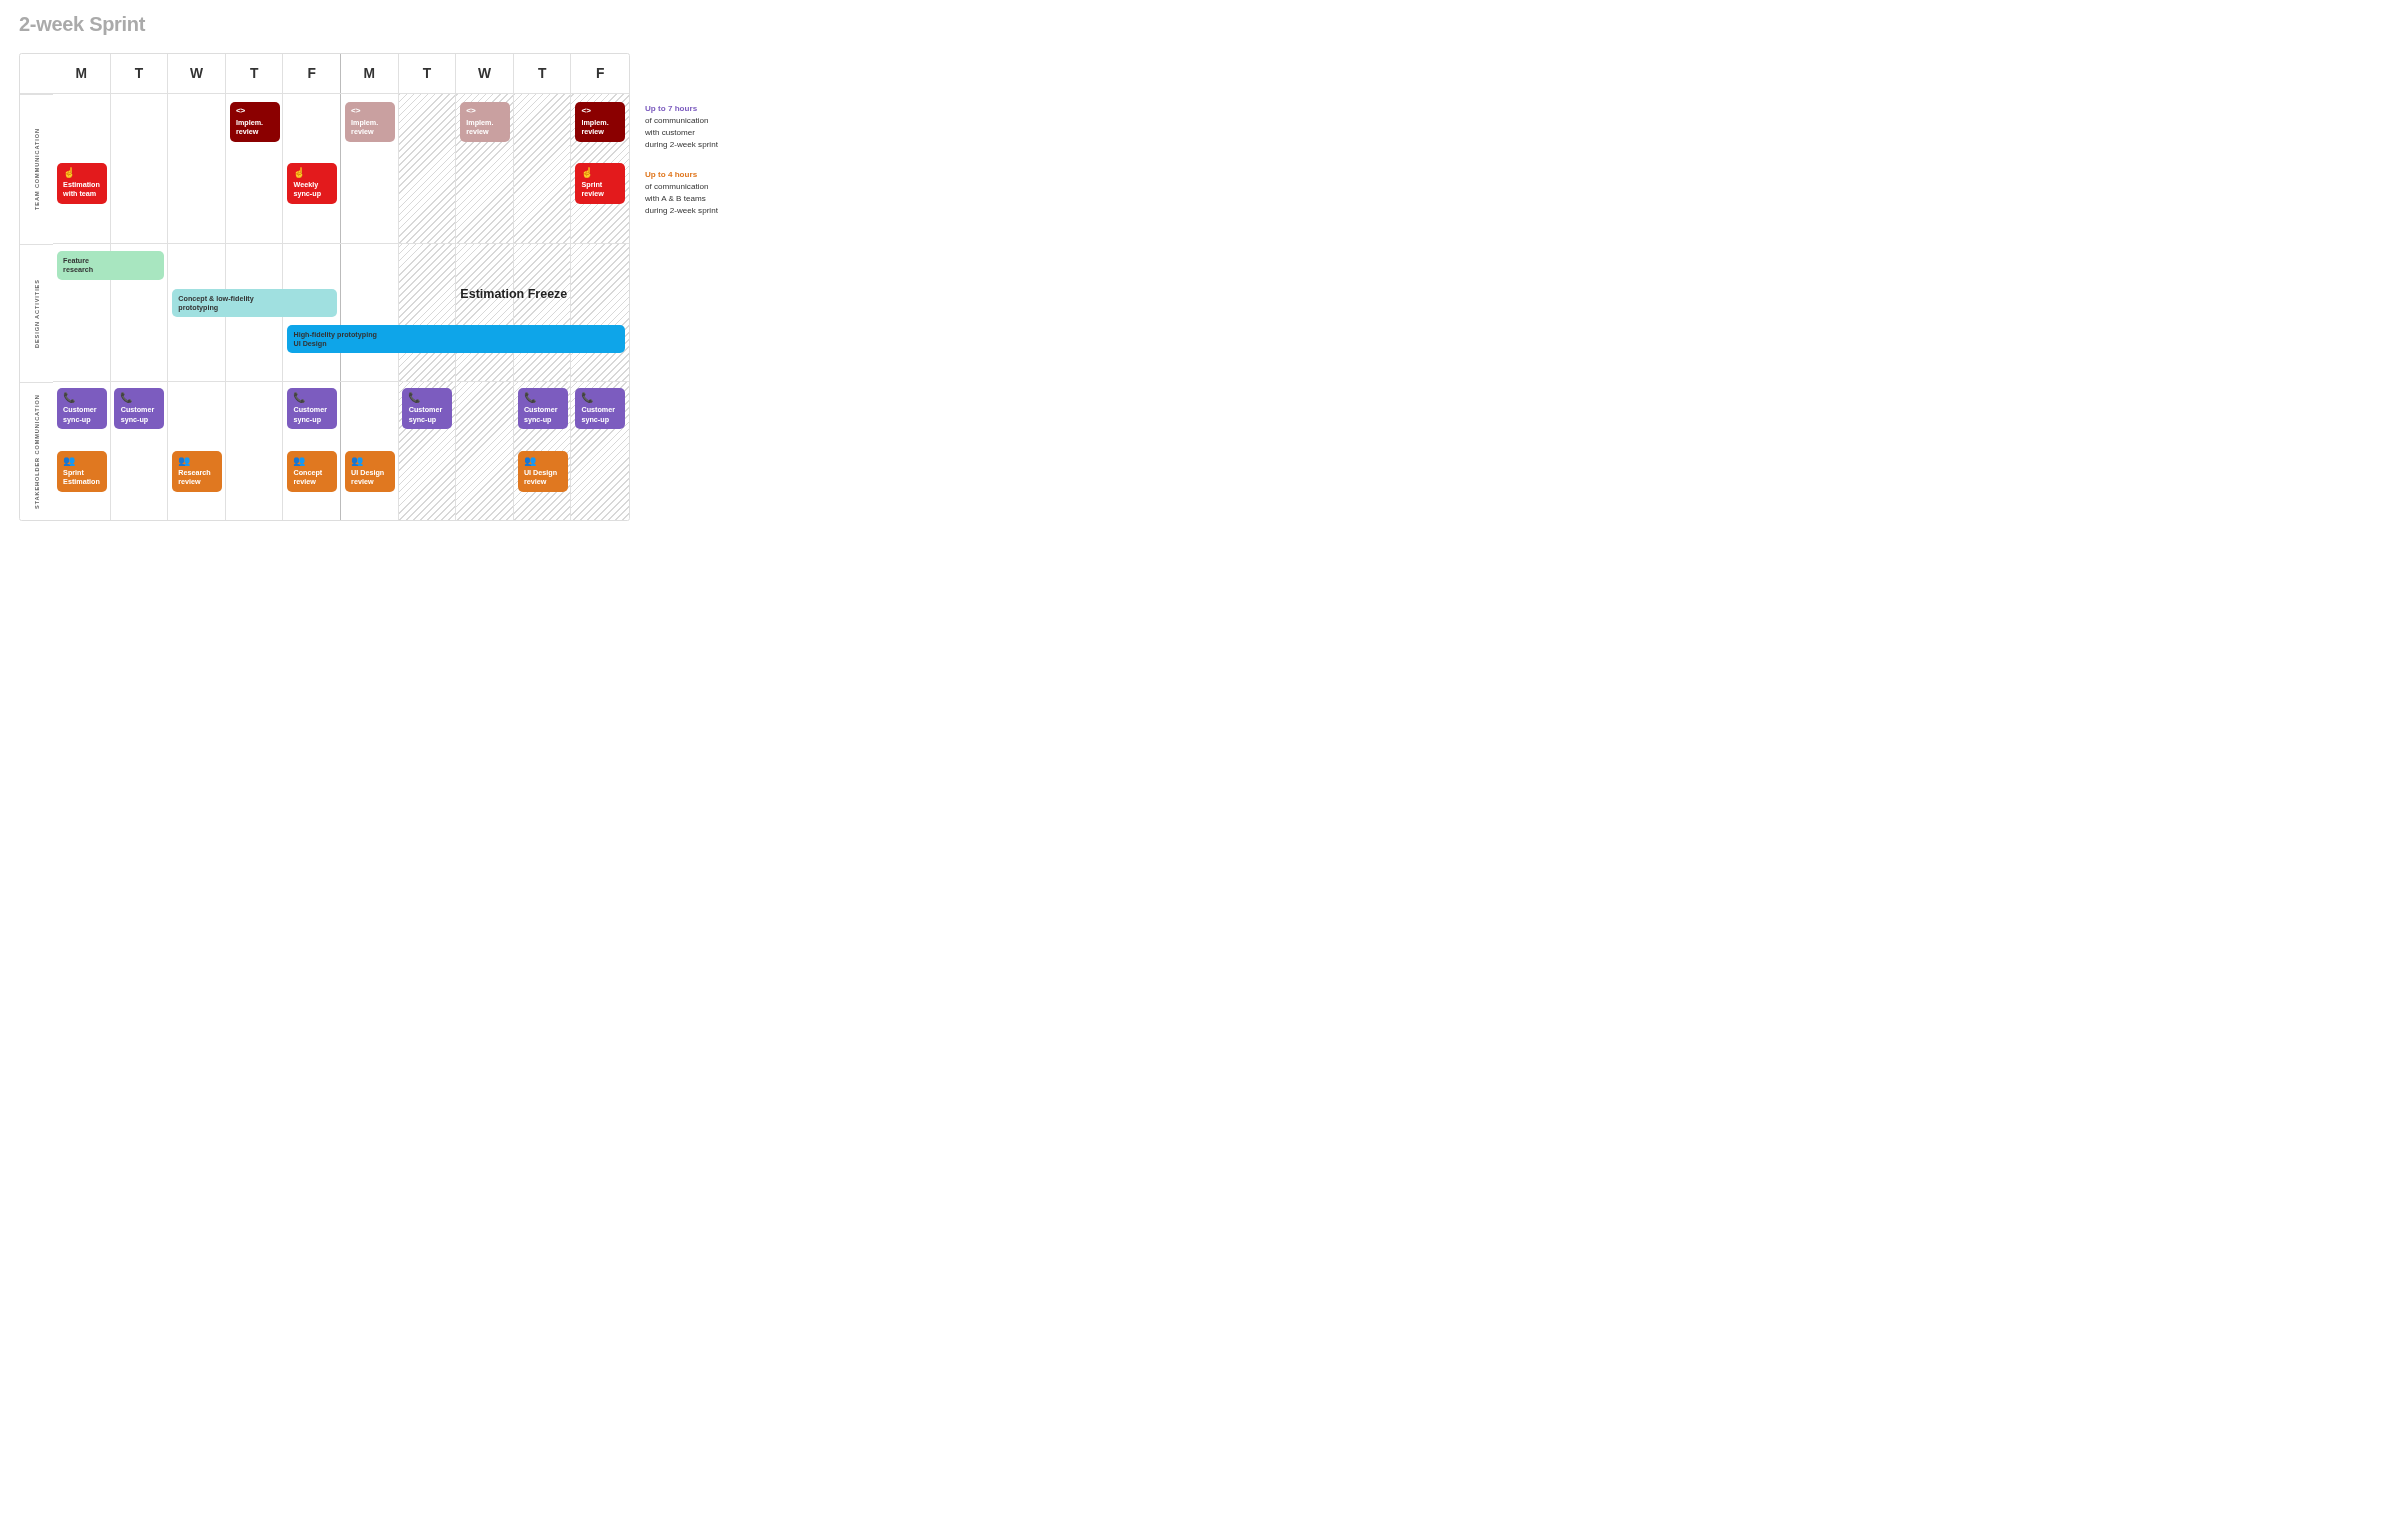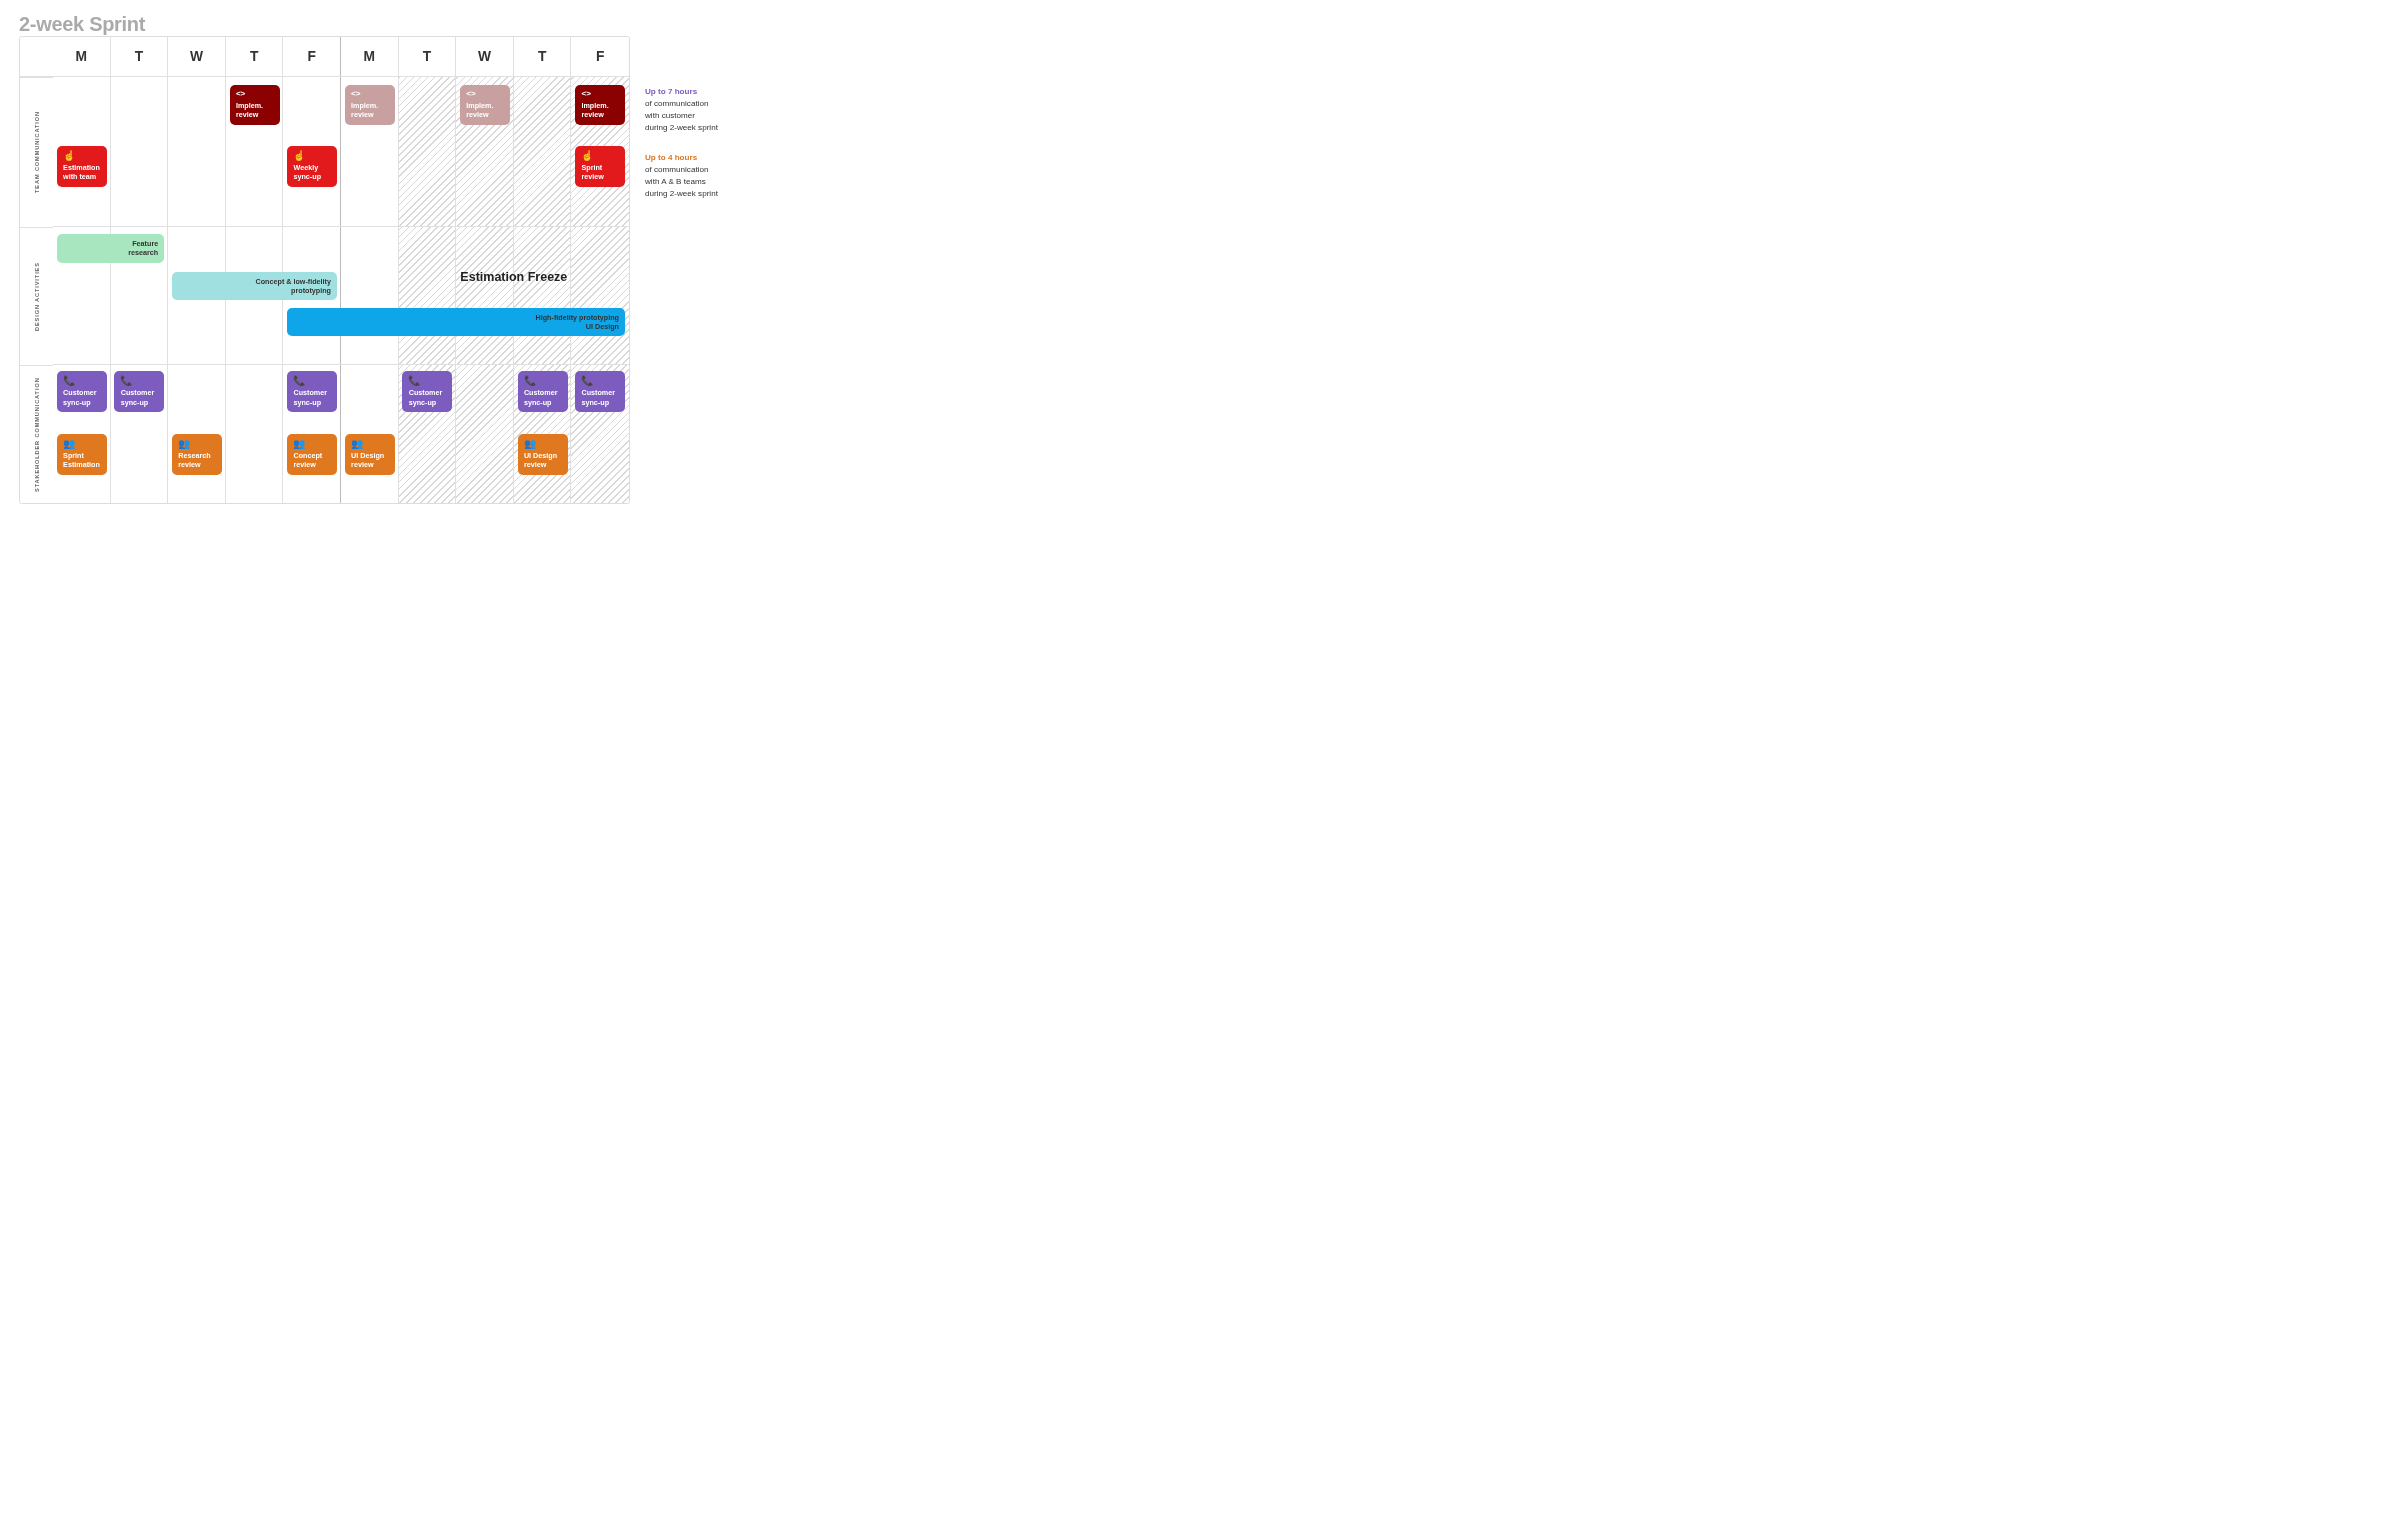--- a/index.html
+++ b/index.html
@@ -7,21 +7,21 @@
       background: #fff;
       font-family: 'Helvetica Neue', Arial, sans-serif;
       width: 802px;
       min-height: 511px;
       padding: 12.5px 19px;
     }
     .page-title {
       font-size: 20px;
       font-weight: 700;
       color: #aaa;
-      margin-bottom: 0;
+      margin-bottom: 17px;
       letter-spacing: -0.3px;
     }
     .chart-outer {
       display: flex;
       flex-direction: row;
       gap: 15px;
     }
     .chart-container {
       flex: 1;
       border: 1.3px solid #ddd;
@@ -220,21 +220,21 @@
           <span class="card-label">Weekly<br>sync-up</span>
         </div>
 
         <div class="card bright-red" style="top:69px;left:calc(90% + 3.8px);width:calc(10% - 7.5px);">
           <span class="card-icon" style="color:#fff;">☝</span>
           <span class="card-label">Sprint<br>review</span>
         </div>
 
       </div>
 
-      <div style="position:relative; min-height:138px; border-bottom:0.6px solid #e0e0e0;text-align:right;">
+      <div style="position:relative; min-height:138px; border-bottom:0.6px solid #e0e0e0;">
 
         <div style="display:grid; grid-template-columns:repeat(10,1fr); height:100%; position:absolute; top:0;left:0;right:0;bottom:0;">
           <div style="border-right:0.6px solid #e0e0e0;"></div>
           <div style="border-right:0.6px solid #e0e0e0;"></div>
           <div style="border-right:0.6px solid #e0e0e0;"></div>
           <div style="border-right:0.6px solid #e0e0e0;"></div>
           <div style="border-right:1.3px solid #bbb;"></div>
           <div style="border-right:0.6px solid #e0e0e0;"></div>
           <div style="border-right:0.6px solid #e0e0e0; background-image:repeating-linear-gradient(-45deg,transparent,transparent 3.8px,#d8d8d8 3.8px,#d8d8d8 5px);"></div>
           <div style="border-right:0.6px solid #e0e0e0; background-image:repeating-linear-gradient(-45deg,transparent,transparent 3.8px,#d8d8d8 3.8px,#d8d8d8 5px);"></div>

